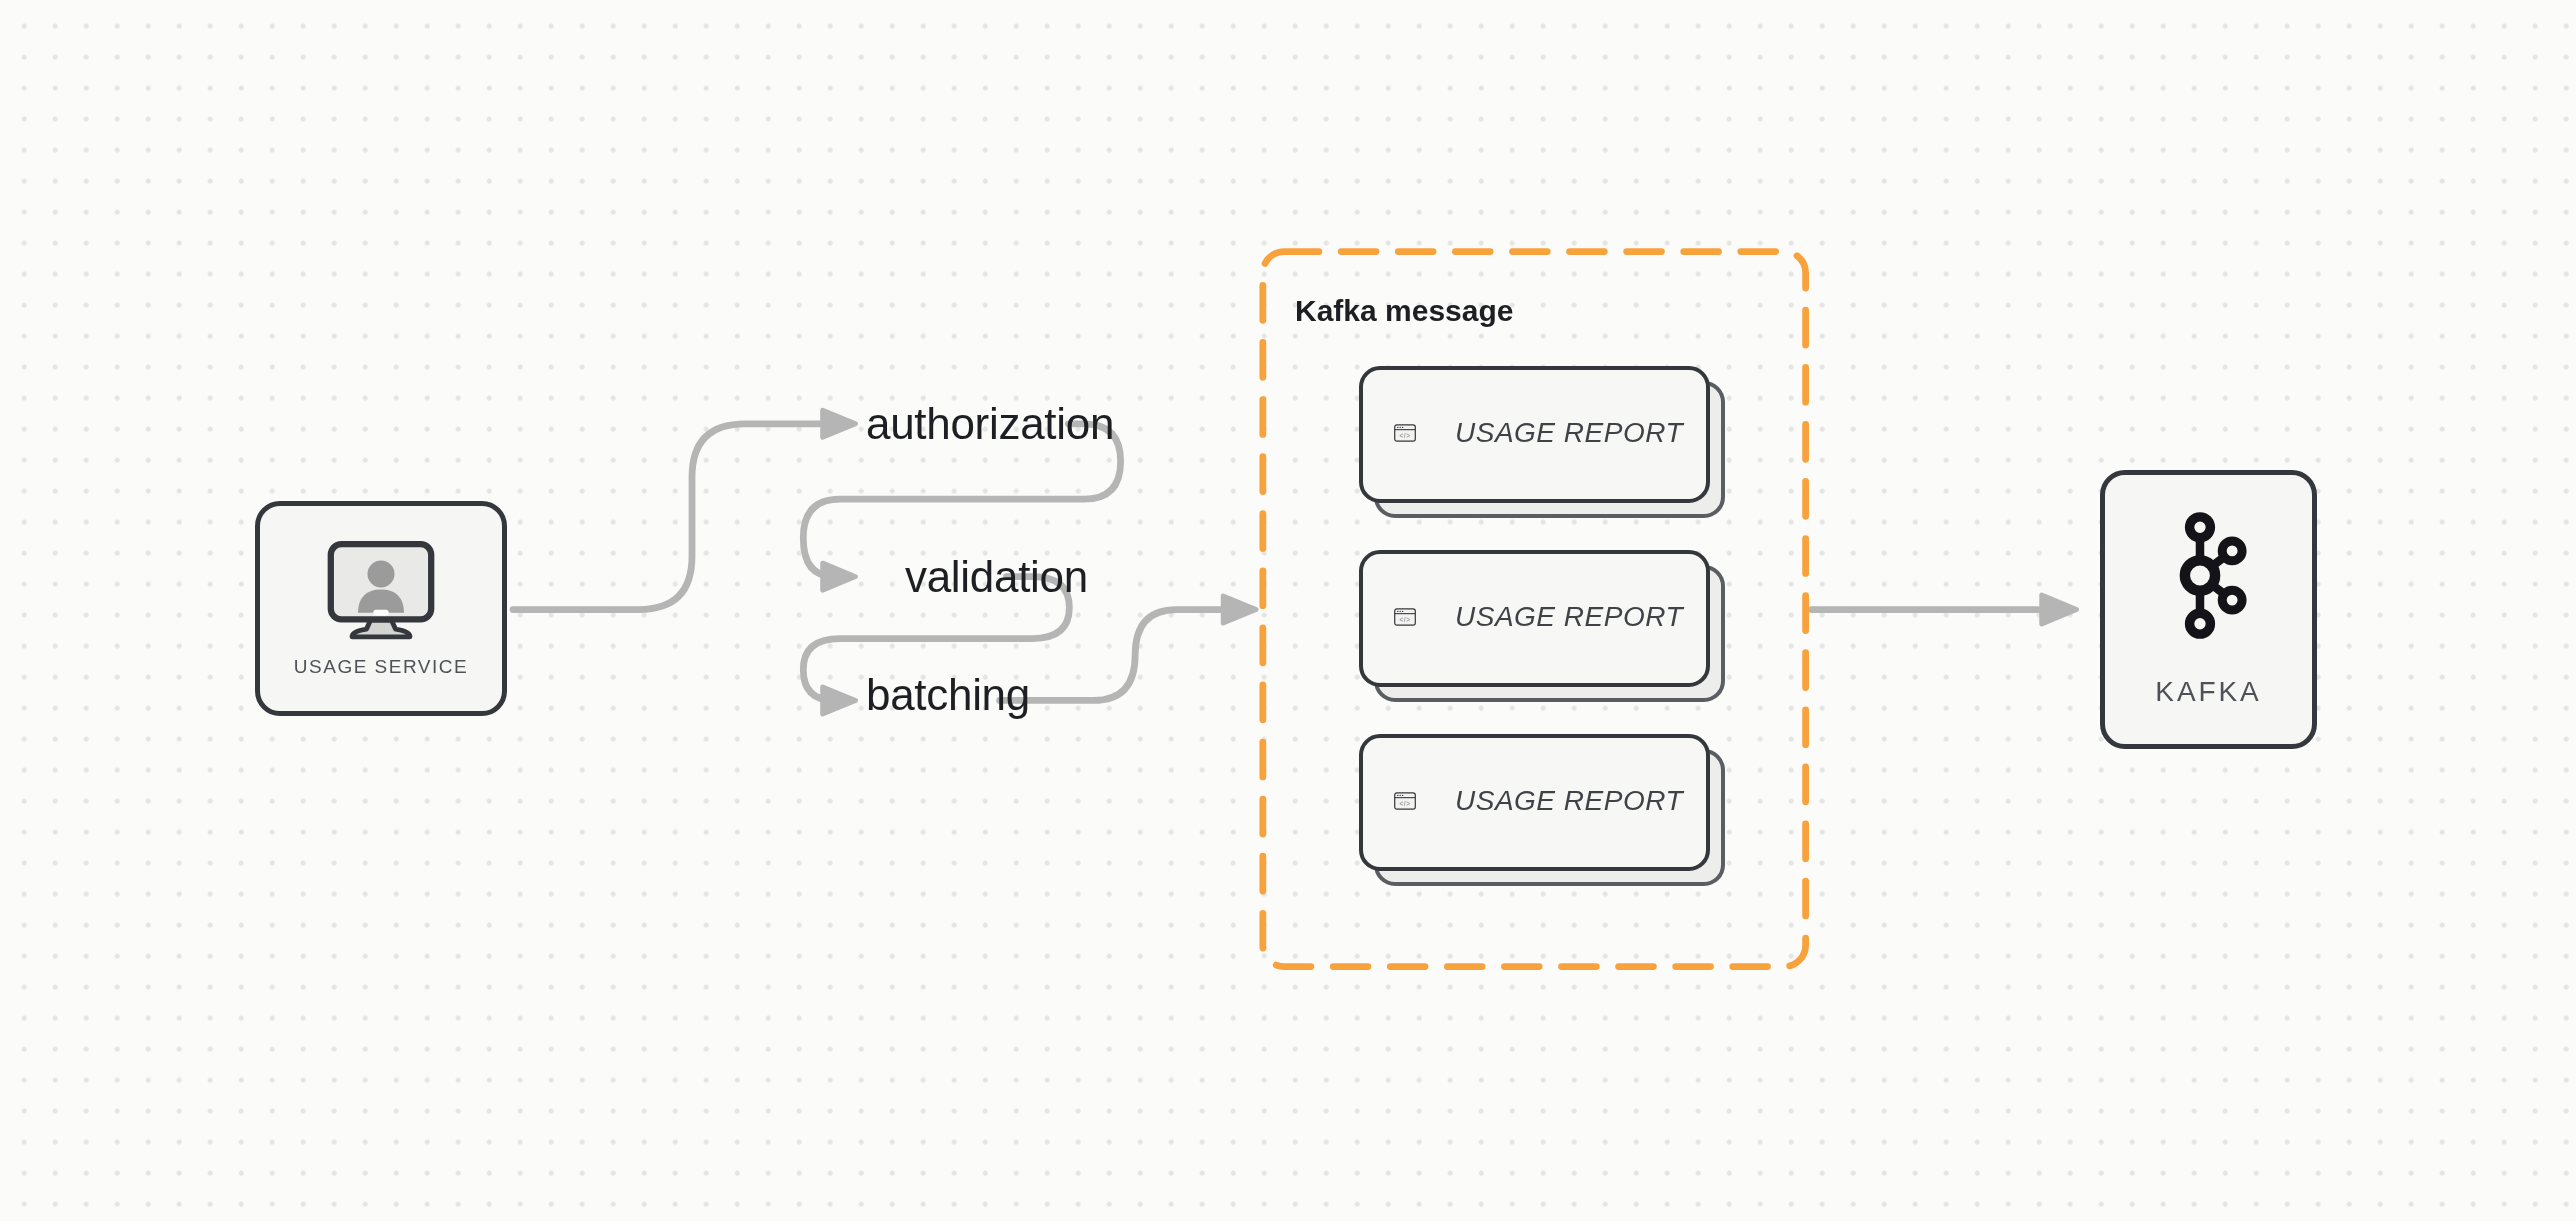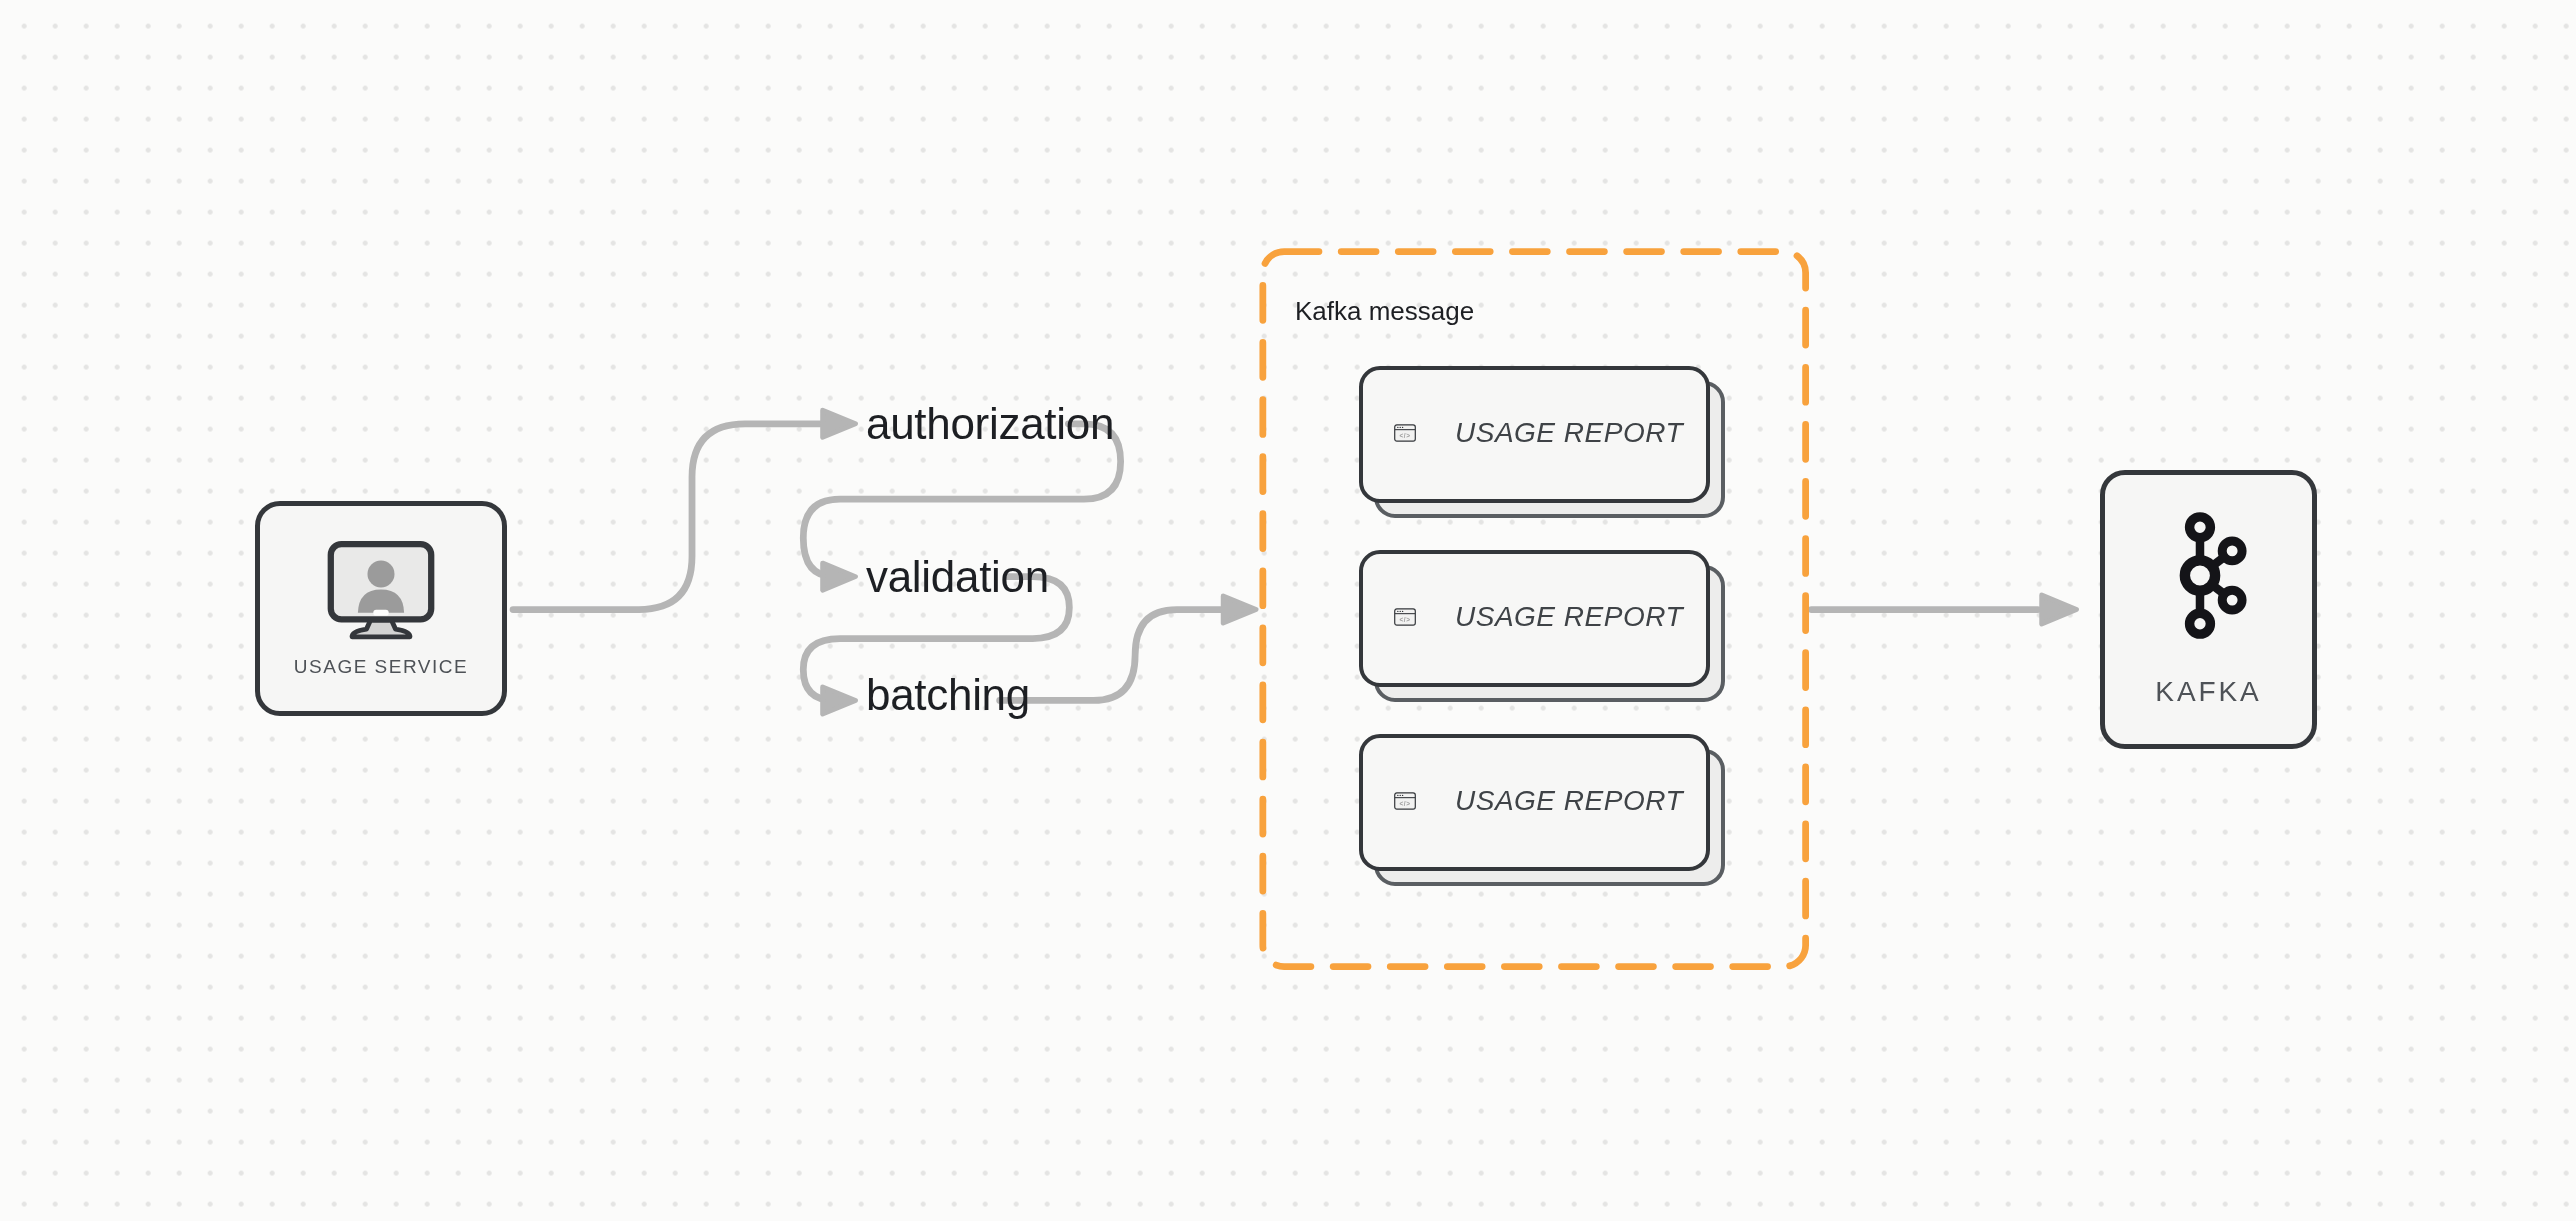--- a/index.html
+++ b/index.html
@@ -29,21 +29,21 @@
         border-radius:25px;display:flex;flex-direction:column;align-items:center;justify-content:center}
   .node-usage{left:255px;top:501px;width:252px;height:215px;gap:15.5px}
   .node-kafka{left:2100px;top:470px;width:217px;height:279px;gap:37px}
   .node-label{color:var(--node-label-text);white-space:nowrap}
   .node-usage .node-label{font-size:19px;letter-spacing:1.5px}
   .node-kafka .node-label{font-size:28px;letter-spacing:2.9px}
 
   .flow-label{position:absolute;transform:translateY(-50%);font-size:44px;font-weight:500;
               color:var(--label-text);letter-spacing:-0.3px;white-space:nowrap}
   .group-title{position:absolute;left:1295px;top:311px;transform:translateY(-50%);
-               font-size:26px;font-weight:400;color:var(--label-text);white-space:nowrap}
+               font-size:30px;font-weight:700;color:var(--label-text);white-space:nowrap}
 
   .card-wrap{position:absolute;left:1359px;width:351px;height:137px}
   .card-shadow{position:absolute;left:14.5px;top:14.5px;width:351px;height:137px;
                background:var(--card-shadow-fill);border:4.8px solid var(--card-shadow-border);border-radius:21px}
   .card{position:absolute;left:0;top:0;width:351px;height:137px;background:var(--card-fill);
         border:4.8px solid var(--node-border);border-radius:21px;
         display:flex;align-items:center;padding:0 23px 4px 31px;gap:39px}
   .card-label{font-size:28px;font-style:italic;color:#3f4347;letter-spacing:0.5px;white-space:nowrap}
 </style>
 </head>
@@ -80,21 +80,21 @@
       <circle cx="58" cy="36" r="14" fill="var(--icon-gray)"></circle>
       <path d="M34,78 Q34,52 58,52 Q82,52 82,78 Z" fill="var(--icon-gray)"></path>
     </g>
     <rect x="50" y="73" width="16" height="6" rx="3" fill="#fdfdfc"></rect>
     <path d="M47 84 h22 l4 9 q15 2 15 8 h-60 q0,-6 15,-8 z" fill="#d3d3d2" stroke="var(--node-border)" stroke-width="5" stroke-linejoin="round"></path>
   </svg>
   <div class="node-label">USAGE SERVICE</div>
 </div>
 
 <div class="flow-label" style="left:866px;top:424px">authorization</div>
-<div class="flow-label" style="left:866px;top:577px">validation</div>
+<div class="flow-label" style="left:905px;top:577px">validation</div>
 <div class="flow-label" style="left:866px;top:695px">batching</div>
 
 <div class="group-title">Kafka message</div>
 
 <div class="card-wrap" style="top:366px">
   <div class="card-shadow"></div>
   <div class="card">
     <svg width="89" height="72" viewBox="0 0 92 74">
       <rect x="3" y="3" width="86" height="68" rx="9" fill="#f2f2f1" stroke="var(--node-border)" stroke-width="5"></rect>
       <line x1="4" y1="23" x2="88" y2="23" stroke="var(--node-border)" stroke-width="4.5"></line>

